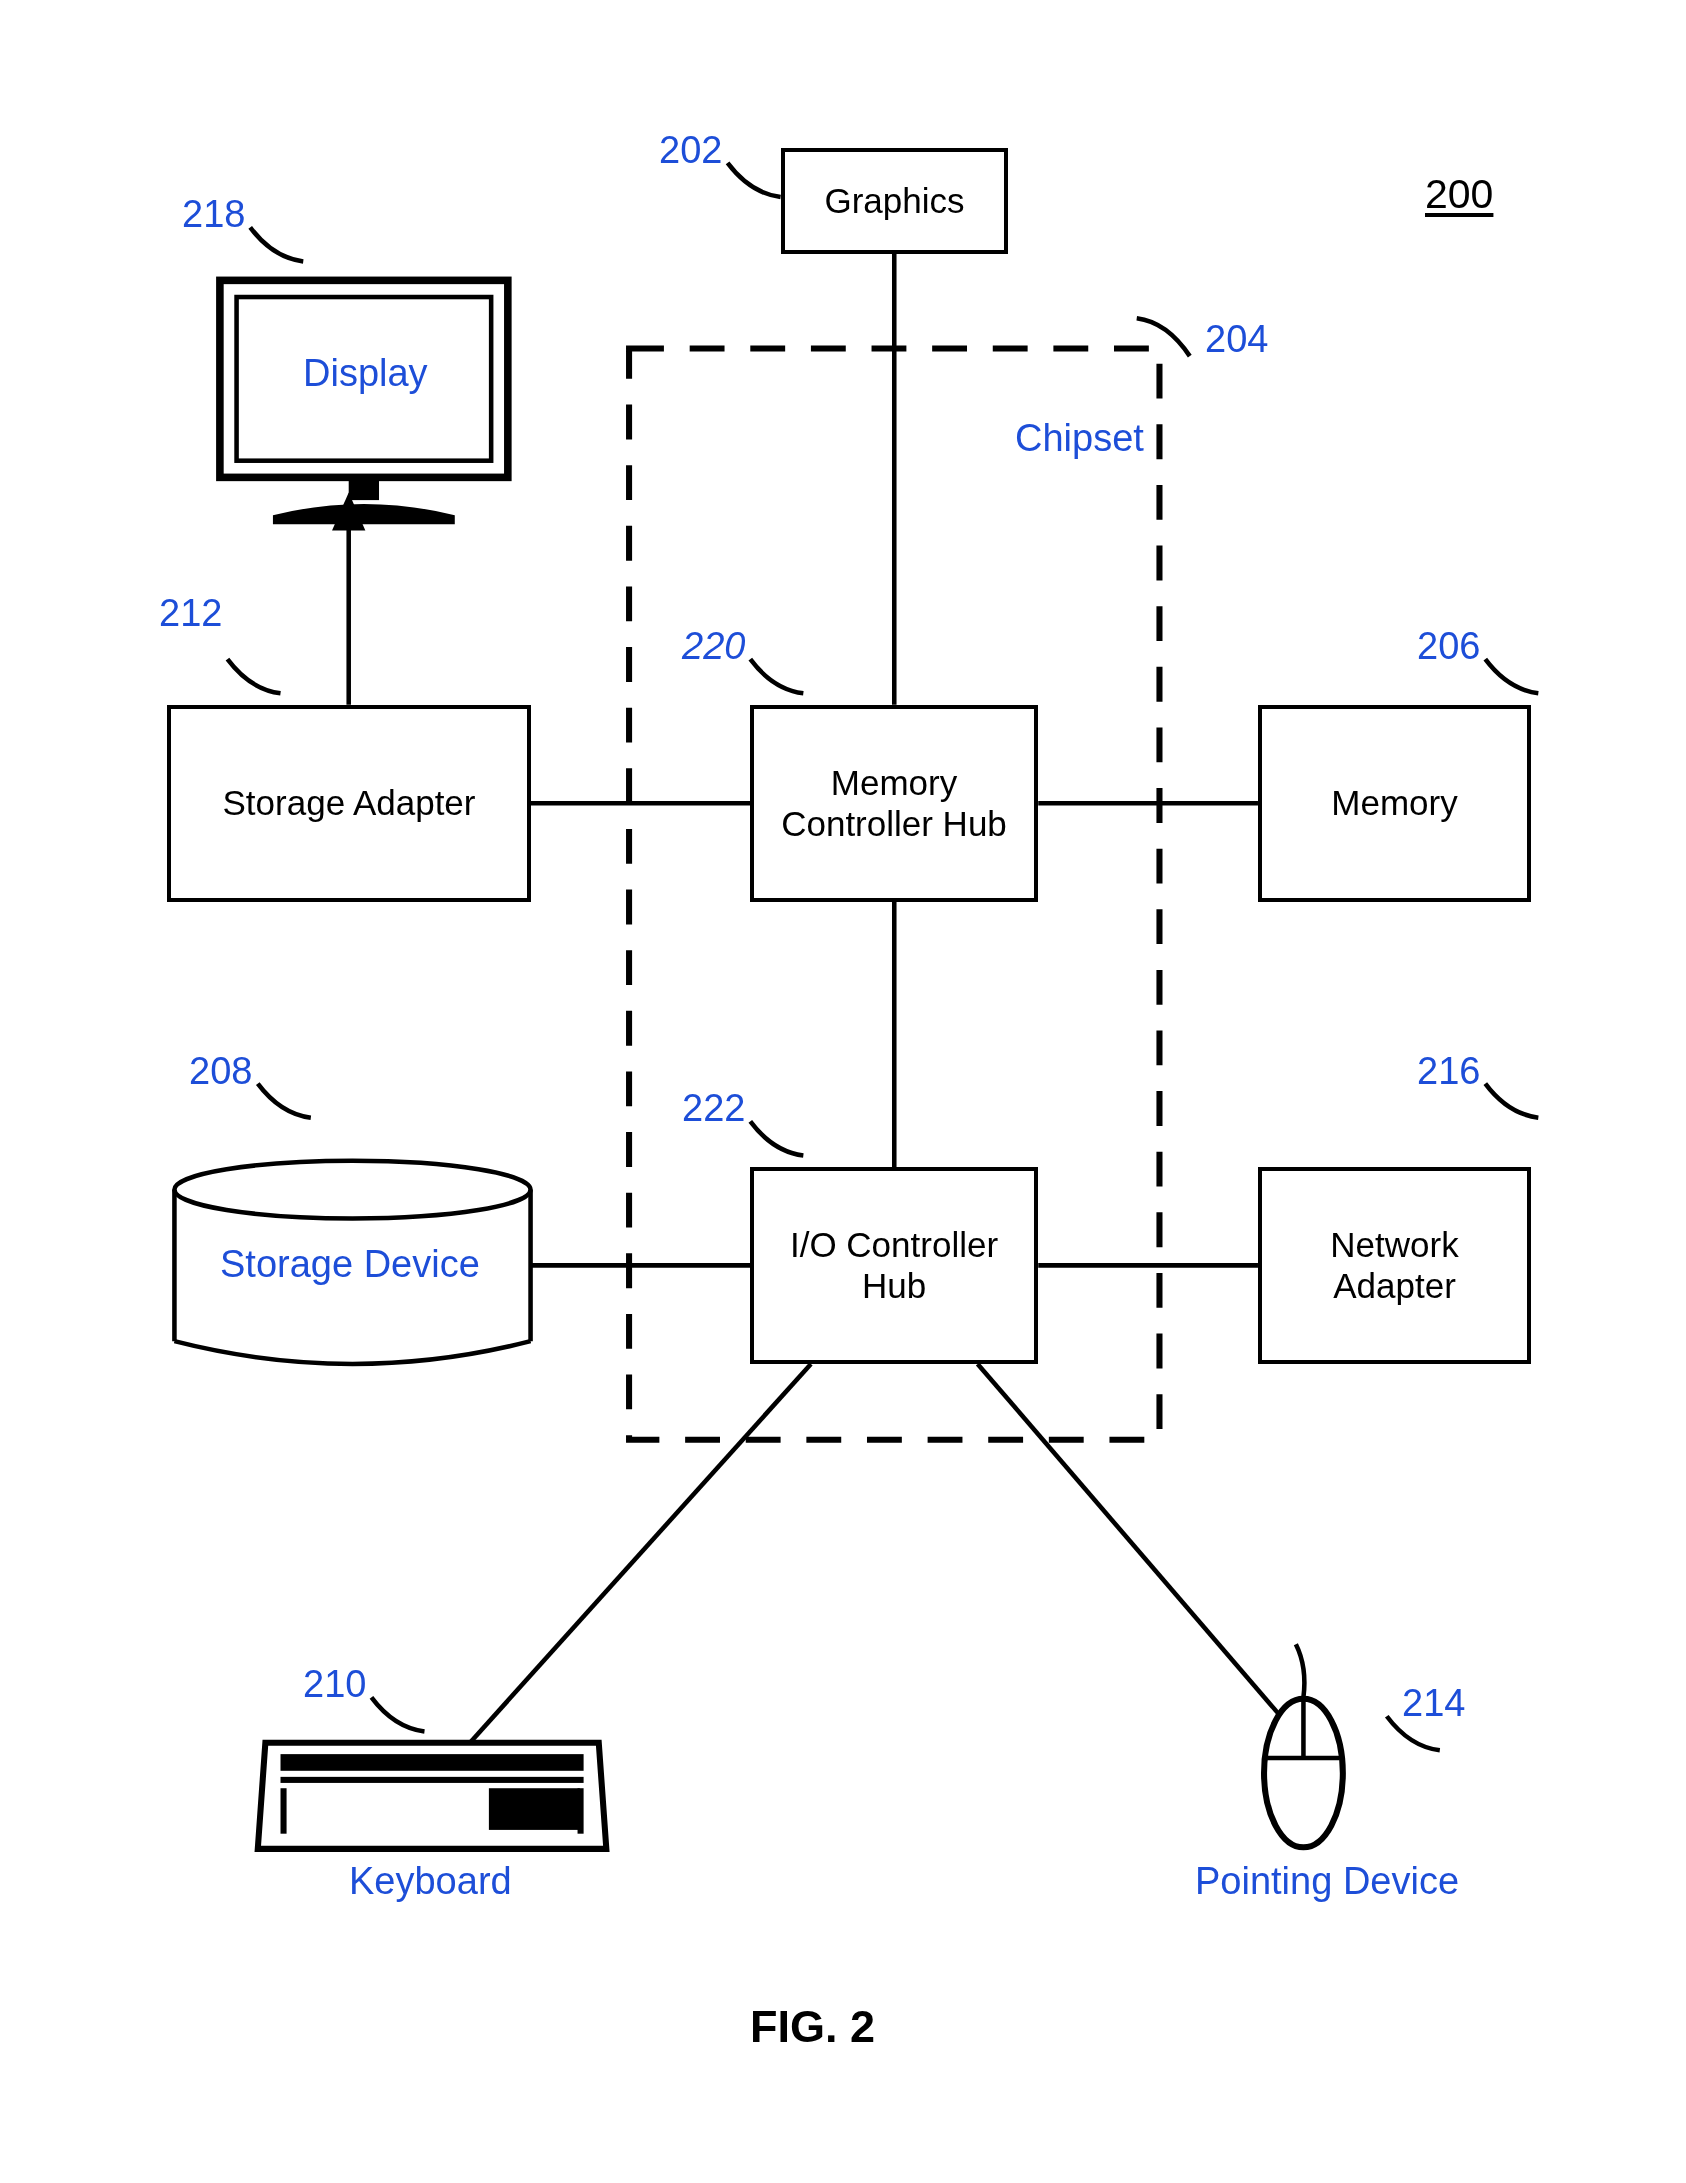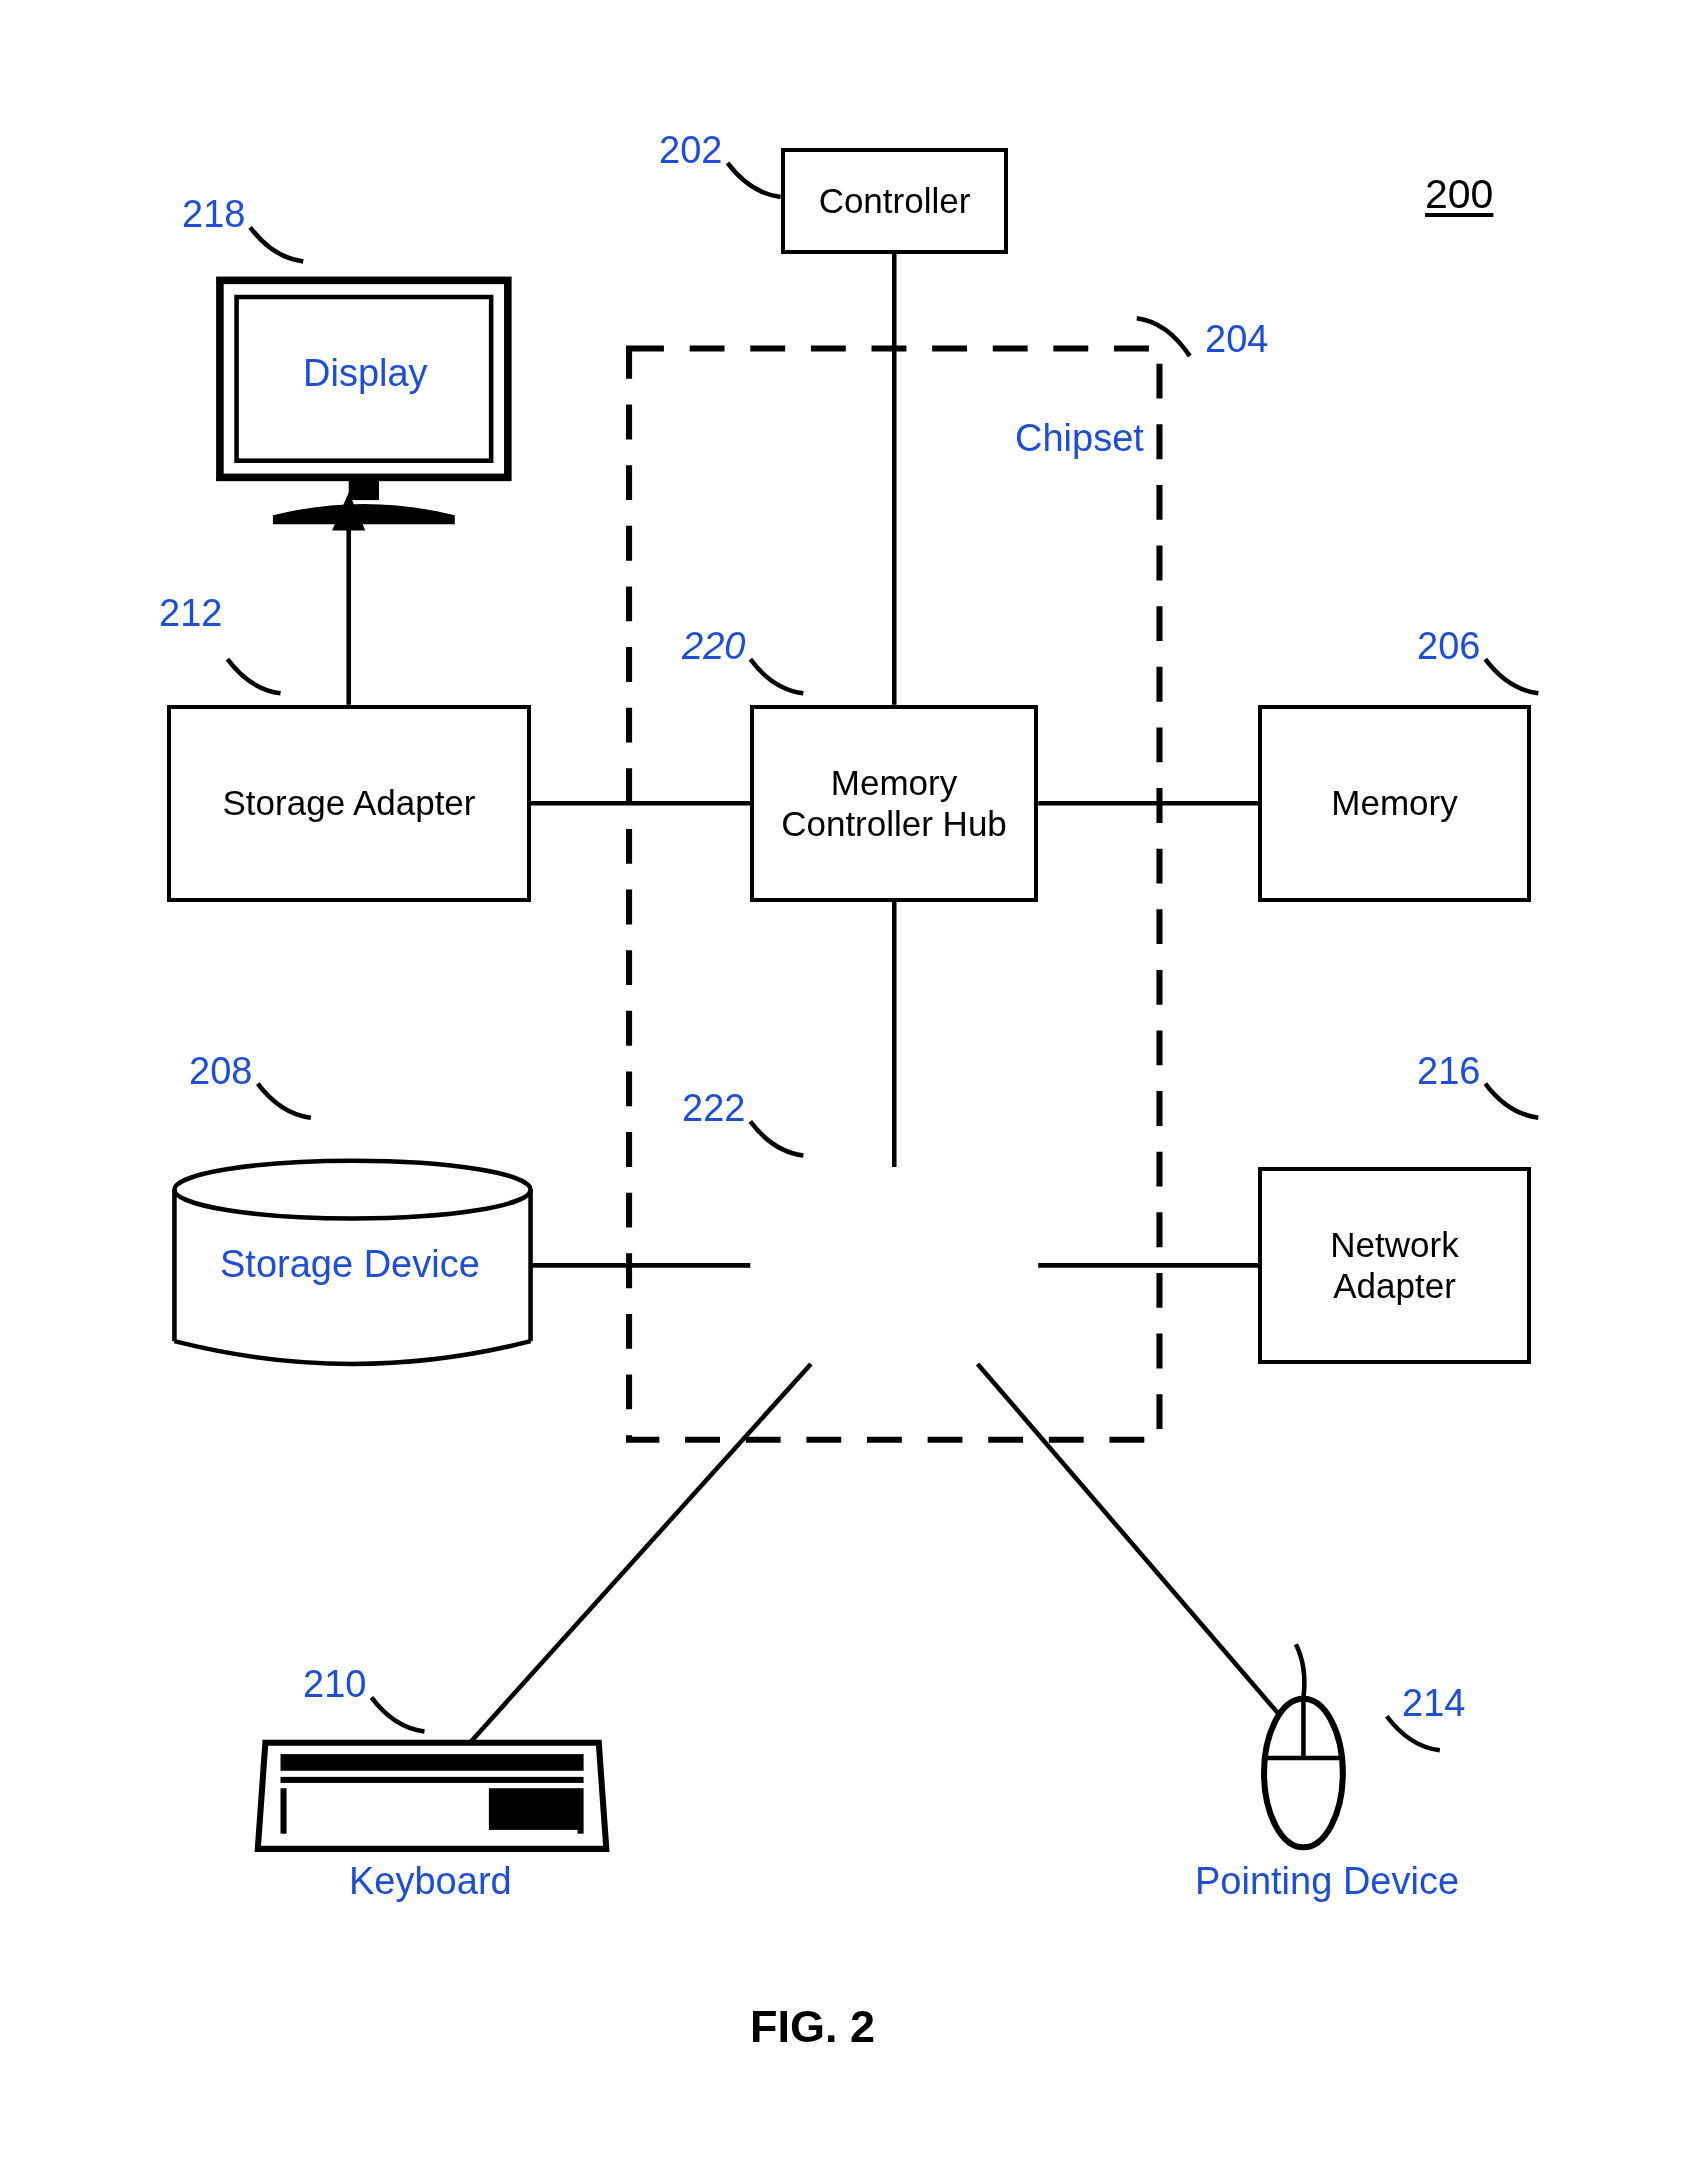--- a/index.html
+++ b/index.html
@@ -136,33 +136,37 @@
 
     <g>
       <path d="M 1720 2240 q 5 -40 -10 -70" stroke="#000" stroke-width="6" fill="none"></path>
       <ellipse cx="1720" cy="2340" rx="52" ry="98" fill="#fff" stroke="#000" stroke-width="8"></ellipse>
       <line x1="1720" y1="2242" x2="1720" y2="2320" stroke="#000" stroke-width="6"></line>
       <line x1="1672" y1="2320" x2="1768" y2="2320" stroke="#000" stroke-width="6"></line>
     </g>
   </svg>
 
   <div class="box" style="left:781px; top:148px; width:227px; height:106px;">
-    <span>Controller</span>
+    <span>Graphics</span>
   </div>
   <div class="label" style="left:659px; top:129px;">202</div>
 
   <div class="label" style="left:1015px; top:417px;">Chipset</div>
   <div class="label" style="left:1205px; top:318px;">204</div>
 
   <div class="box multiline" style="left:750px; top:705px; width:288px; height:197px;">
     <span>Memory
 Controller Hub</span>
   </div>
   <div class="label" style="left:682px; top:625px;font-style:italic;">220</div>
 
+  <div class="box multiline" style="left:750px; top:1167px; width:288px; height:197px;">
+    <span>I/O Controller
+Hub</span>
+  </div>
   <div class="label" style="left:682px; top:1087px;">222</div>
 
   <div class="box" style="left:1258px; top:705px; width:273px; height:197px;">
     <span>Memory</span>
   </div>
   <div class="label" style="left:1417px; top:625px;">206</div>
 
   <div class="box multiline" style="left:1258px; top:1167px; width:273px; height:197px;">
     <span>Network
 Adapter</span>

